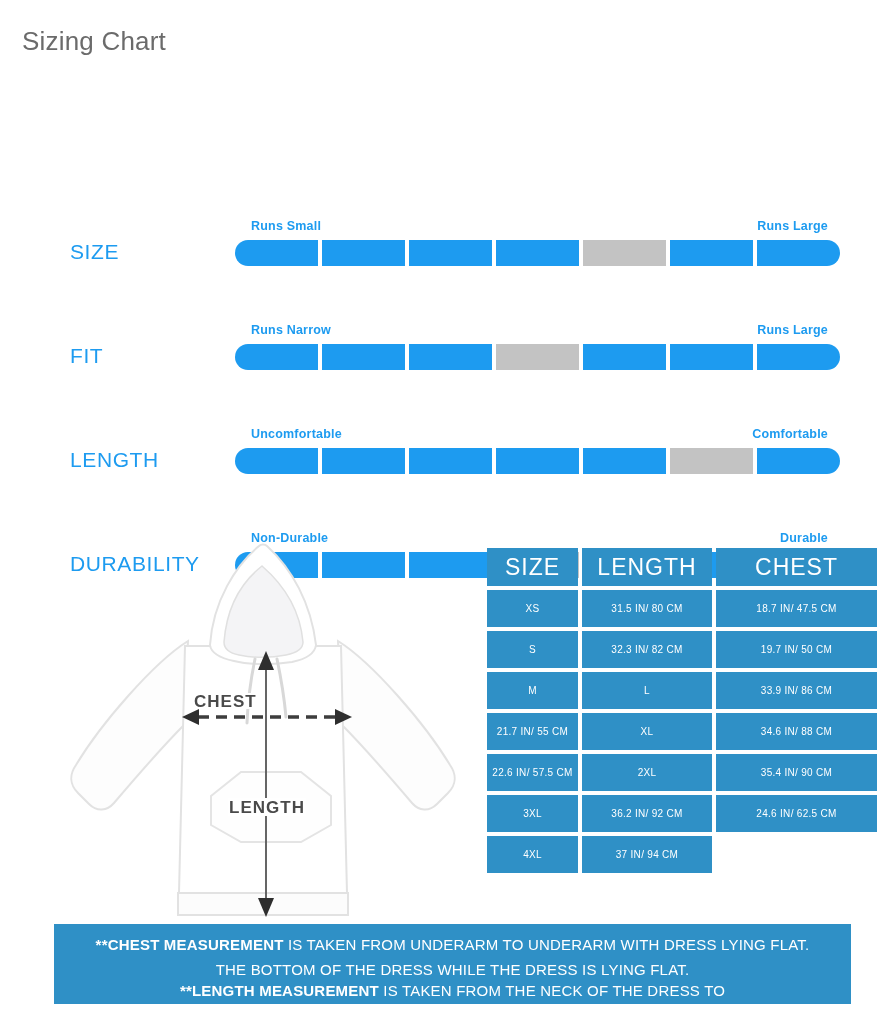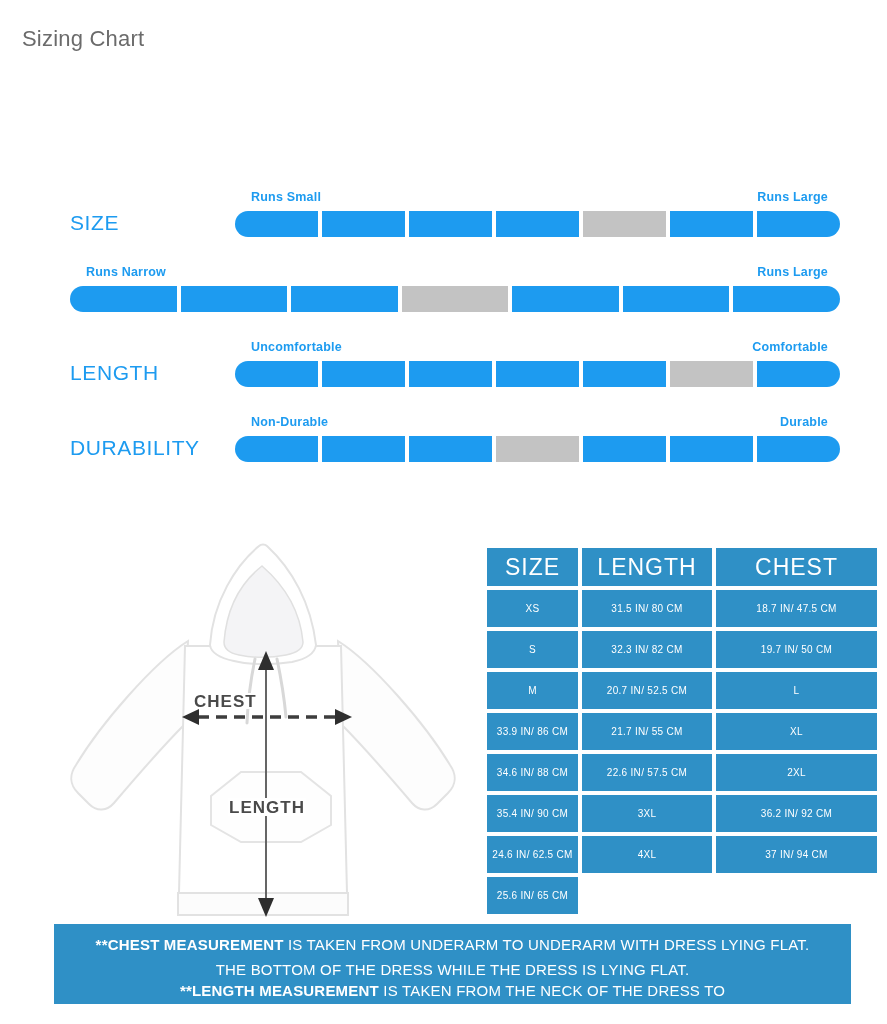--- a/index.html
+++ b/index.html
@@ -7,29 +7,29 @@
     --gray-seg:#C3C3C3;
     --table-blue:#2F90C6;
     --title-gray:#6B6B6B;
     --diagram-dark:#4A4A4A;
   }
   *{margin:0;padding:0;box-sizing:border-box;}
   html,body{background:#fff;}
   body{font-family:"Liberation Sans", sans-serif;}
   .page{position:relative;width:887px;height:1024px;background:#ffffff;overflow:hidden;}
 
-  .page-title{position:absolute;left:22px;top:26px;font-size:22px;color:var(--title-gray);letter-spacing:.2px;}
+  .page-title{position:absolute;left:22px;top:26px;font-size:26px;color:var(--title-gray);letter-spacing:.2px;}
 
   
   .ratings{position:absolute;left:70px;top:190px;width:770px;}
   .rating-row{display:flex;margin-bottom:28px;}
   .rating-name{width:165px;display:flex;align-items:flex-end;padding-bottom:2px;
     color:var(--accent);font-size:21px;letter-spacing:.6px;}
   .rating-bar-wrap{flex:1;}
-  .bar-labels{display:flex;justify-content:space-between;padding:0 12px 0 16px;margin-bottom:7px;}
+  .bar-labels{display:flex;justify-content:space-between;padding:0 12px 0 16px;margin-bottom:7px;margin-top:29px;}
   .bar-labels span{color:var(--accent);font-size:12.5px;font-weight:700;letter-spacing:.2px;}
   .bar{height:26px;border-radius:13px;overflow:hidden;display:flex;gap:4px;}
   .seg{flex:1;background:var(--accent);}
   .seg-off{background:var(--gray-seg);}
 
   
   .size-table{position:absolute;left:487px;top:548px;width:390px;
     display:grid;grid-template-columns:91px 130px 161px;gap:4px;}
   .cell{background:var(--table-blue);color:#fff;display:flex;align-items:center;justify-content:center;
     height:37px;font-size:10px;letter-spacing:.3px;}
@@ -68,20 +68,21 @@
             <div class="seg"></div>
             <div class="seg"></div>
             <div class="seg seg-off"></div>
             <div class="seg"></div>
             <div class="seg"></div>
           </div>
       </div>
     </div>
 
     <div class="rating-row">
+      <div class="rating-name">FIT</div>
       <div class="rating-bar-wrap">
         <div class="bar-labels">
           <span>Runs Narrow</span>
           <span>Runs Large</span>
         </div>
         <div class="bar">
             <div class="seg"></div>
             <div class="seg"></div>
             <div class="seg"></div>
             <div class="seg seg-off"></div>
@@ -180,40 +181,38 @@
 
     <div class="cell">XS</div>
     <div class="cell">31.5 IN/ 80 CM</div>
     <div class="cell">18.7 IN/ 47.5 CM</div>
 
     <div class="cell">S</div>
     <div class="cell">32.3 IN/ 82 CM</div>
     <div class="cell">19.7 IN/ 50 CM</div>
 
     <div class="cell">M</div>
-    <div class="cell">20.7 IN/ 52.5 CM</div>
 
     <div class="cell">L</div>
     <div class="cell">33.9 IN/ 86 CM</div>
     <div class="cell">21.7 IN/ 55 CM</div>
 
     <div class="cell">XL</div>
     <div class="cell">34.6 IN/ 88 CM</div>
     <div class="cell">22.6 IN/ 57.5 CM</div>
 
     <div class="cell">2XL</div>
     <div class="cell">35.4 IN/ 90 CM</div>
 
     <div class="cell">3XL</div>
     <div class="cell">36.2 IN/ 92 CM</div>
     <div class="cell">24.6 IN/ 62.5 CM</div>
 
     <div class="cell">4XL</div>
     <div class="cell">37 IN/ 94 CM</div>
-    <div class="cell">25.6 IN/ 65 CM</div>
   </div>
 
   <div class="footnote">
     <div class="fn-line first">
       <b>**CHEST MEASUREMENT</b><span> IS TAKEN FROM UNDERARM TO UNDERARM WITH DRESS LYING FLAT.</span>
     </div>
     <div class="fn-line">
       <b></b><span>THE BOTTOM OF THE DRESS WHILE THE DRESS IS LYING FLAT.</span>
     </div>
     <div class="fn-line">

